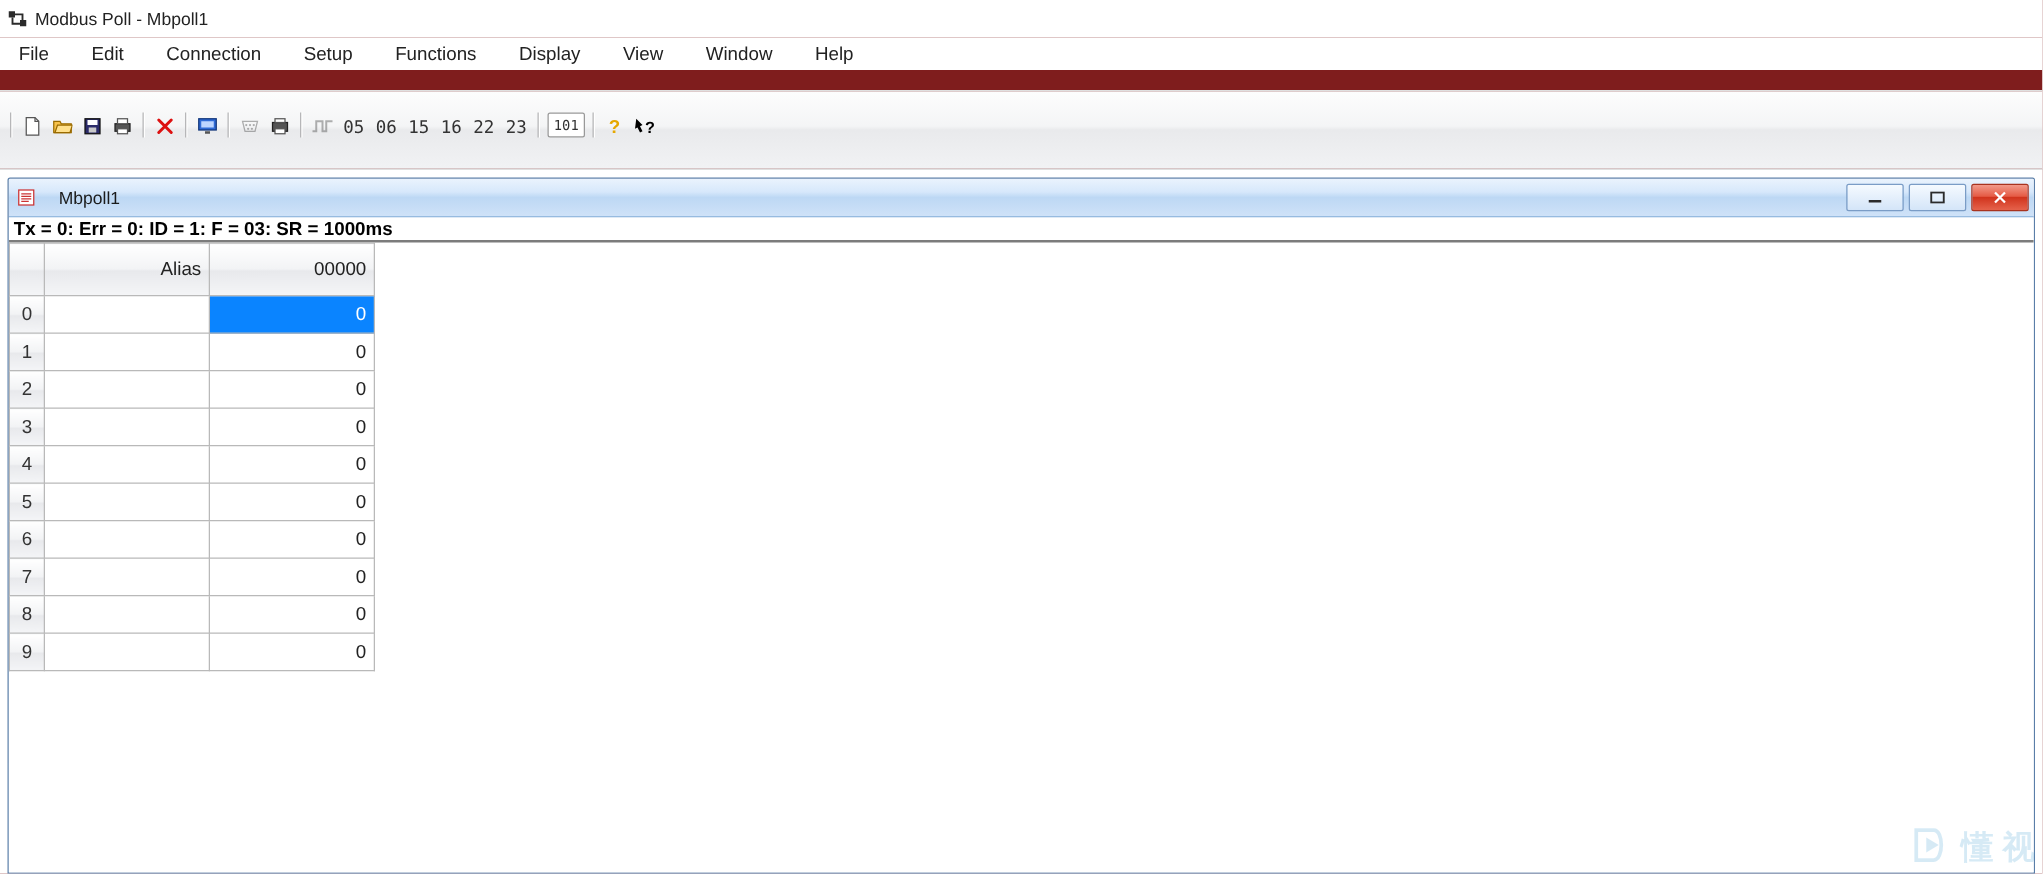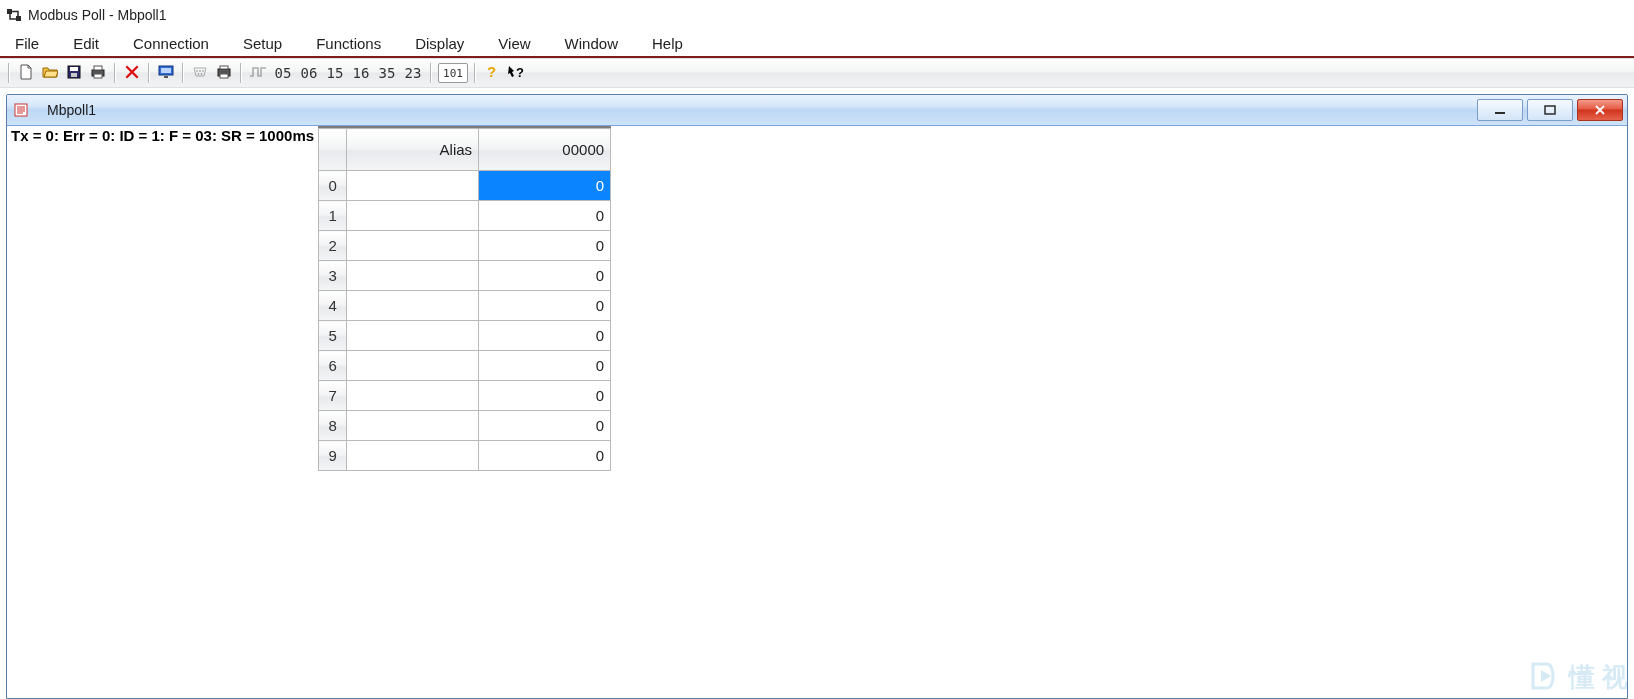--- a/index.html
+++ b/index.html
@@ -5,21 +5,21 @@
   html,body{margin:0;padding:0;height:100%;font-family:"Segoe UI",Tahoma,Arial,sans-serif;font-size:14px;color:#000;background:#fff;overflow:hidden}
   .app{display:flex;flex-direction:column;width:1634px;height:699px;position:relative;background:#7f1d1d}
   
   .main-titlebar{display:flex;align-items:center;height:30px;padding:0 6px;gap:6px;background:#fff}
   .app-icon{width:16px;height:16px;display:flex;align-items:center;justify-content:center}
   .main-title{font-size:14px;color:#222}
   
   .menubar{display:flex;align-items:center;height:26px;padding:0 4px;gap:12px;background:#fff;font-size:15px;color:#222}
   .menubar .menu-item{padding:2px 11px;cursor:default;border-radius:2px}
   
-  .toolbar{display:flex;align-items:center;height:28px;padding:0 4px;border:1px solid #e0e0e0;border-left:none;border-right:none;margin-top:2px;
+  .toolbar{display:flex;align-items:flex-start;height:28px;padding:17px 4px;border:1px solid #e0e0e0;border-left:none;border-right:none;margin-top:16px;
     background:linear-gradient(to bottom,#fdfdfd 0%,#f4f5f6 45%,#e9eaec 50%,#f1f2f4 100%);user-select:none}
   .tb-sep{width:0;height:20px;border-left:1px solid #b6b6b8;border-right:1px solid #fff;margin:0 4px}
   .tb-btn{width:24px;height:24px;display:flex;align-items:center;justify-content:center;border-radius:2px;cursor:default}
   .tb-txt{width:26px;height:24px;display:flex;align-items:center;justify-content:center;font-size:14px;color:#333;font-family:Consolas,monospace}
   .tb-num{width:28px;height:18px;display:flex;align-items:center;justify-content:center;font-size:11px;color:#333;border:1px solid #999;border-radius:2px;background:#fff;margin:0 2px;font-family:Consolas,monospace}
   .disabled{opacity:.45}
   
   .mdi{flex:1;position:relative;background:#fff;padding:6px 6px 0 6px}
   
   .child-window{position:absolute;left:6px;right:6px;top:6px;bottom:0;border:1px solid #5a7ea8;border-radius:2px 2px 0 0;display:flex;flex-direction:column;background:#fff;overflow:hidden}
@@ -27,21 +27,21 @@
     background:linear-gradient(to bottom,#eaf3fd 0%,#d7e8fb 35%,#bdd8f4 50%,#cfe2f8 100%);border-bottom:1px solid #7aa6d6}
   .child-icon{width:16px;height:16px;display:flex;align-items:center;justify-content:center}
   .child-title{font-size:14px;color:#1b1b1b}
   .child-titlebar .spacer{flex:1}
   .win-ctrls{display:flex;gap:4px;padding-right:2px}
   .win-btn{width:44px;height:20px;border:1px solid #7a9cc6;border-radius:2px;display:flex;align-items:center;justify-content:center;
     background:linear-gradient(to bottom,#f5faff,#d4e5f8);cursor:default}
   .win-btn.close{background:linear-gradient(to bottom,#f29a8a 0%,#e55b45 45%,#d1341d 50%,#e5624b 100%);border-color:#a8331f}
   .win-btn svg{display:block}
   
-  .child-content{flex:1;display:flex;flex-direction:row;background:#fff}
+  .child-content{flex:1;display:flex;flex-direction:column;background:#fff}
   .status-line{padding:1px 4px 0 4px;font-family:Arial,Helvetica,sans-serif;font-weight:700;font-size:15px;color:#000}
   .noconn-line{padding:0 4px 4px 4px;font-family:Arial,Helvetica,sans-serif;font-weight:700;font-size:15px;color:#e20000}
   .grid-wrap{padding:0;border-top:2px solid #7c7c7c}
   table.grid{border-collapse:collapse;font-size:15px;color:#222}
   table.grid th,table.grid td{border:1px solid #b9b9b9;height:30px;box-sizing:border-box}
   table.grid th{background:linear-gradient(to bottom,#ffffff 0%,#f2f3f5 48%,#e8e9ec 52%,#f4f5f7 100%);font-weight:400}
   .col-rownum{width:28px;text-align:center;color:#333}
   .col-alias{width:132px;text-align:right;padding:12px 6px}
   .col-val{width:132px;text-align:right;padding:0 6px}
   td.rownum{background:linear-gradient(to bottom,#ffffff 0%,#f2f3f5 48%,#e8e9ec 52%,#f4f5f7 100%);text-align:center}
@@ -169,21 +169,21 @@
     <div class="tb-txt tb-btn">
         <span>06</span>
       </div>
     <div class="tb-txt tb-btn">
         <span>15</span>
       </div>
     <div class="tb-txt tb-btn">
         <span>16</span>
       </div>
     <div class="tb-txt tb-btn">
-        <span>35</span>
+        <span>22</span>
       </div>
     <div class="tb-txt tb-btn">
         <span>23</span>
       </div>
     <div class="tb-sep"></div>
     <div class="tb-num">
         <span>101</span>
       </div>
     <div class="tb-sep"></div>
     <div class="tb-btn" title="Help">

